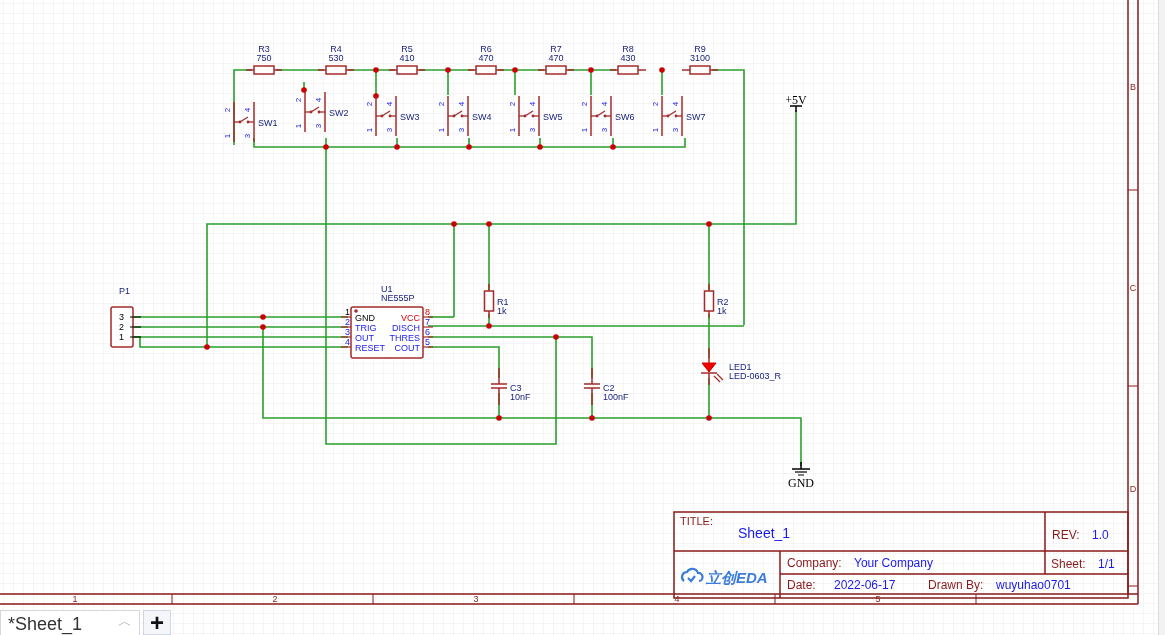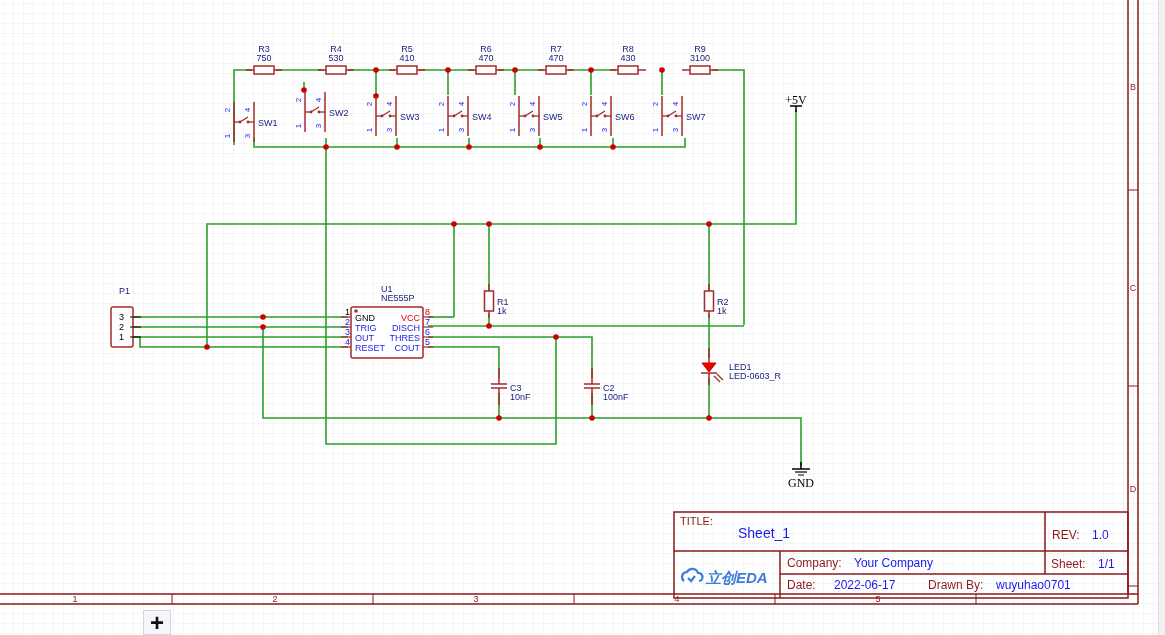--- a/index.html
+++ b/index.html
@@ -416,14 +416,18 @@
         <line x1="717" y1="374" x2="723" y2="380"></line>
     </g>
     <text x="729" y="370" font-size="9" fill="#1a237e">LED1</text>
     <text x="729" y="379" font-size="9" fill="#1a237e">LED-0603_R</text>
   </g>
 </svg>
 
 <div class="scrollbar-v"></div>
 
 <div class="tabbar">
+  <div class="tab">
+    <span class="tab-label">*Sheet_1</span>
+    <span class="tab-chevron">︿</span>
+  </div>
   <div class="add-tab">+</div>
 </div>
 
 </body></html>

